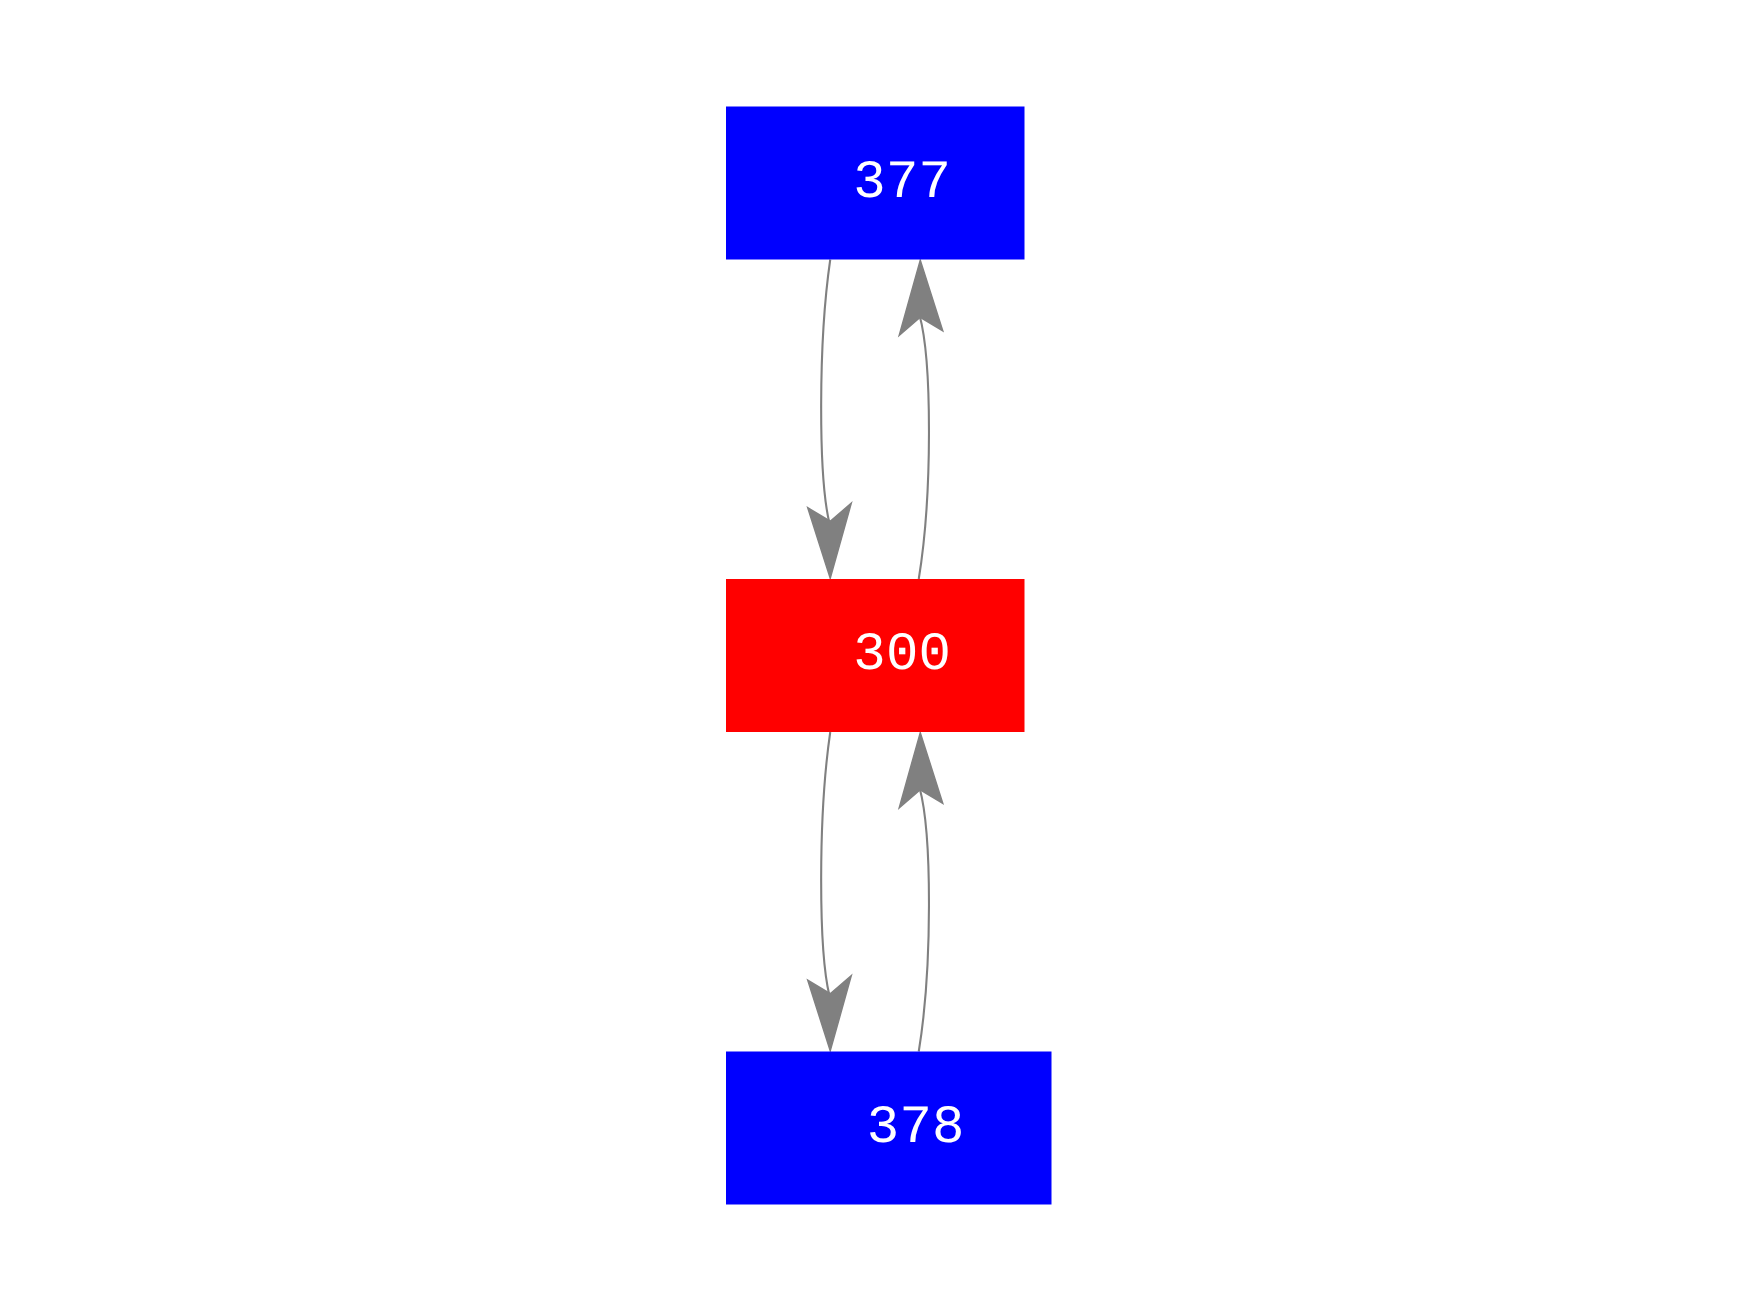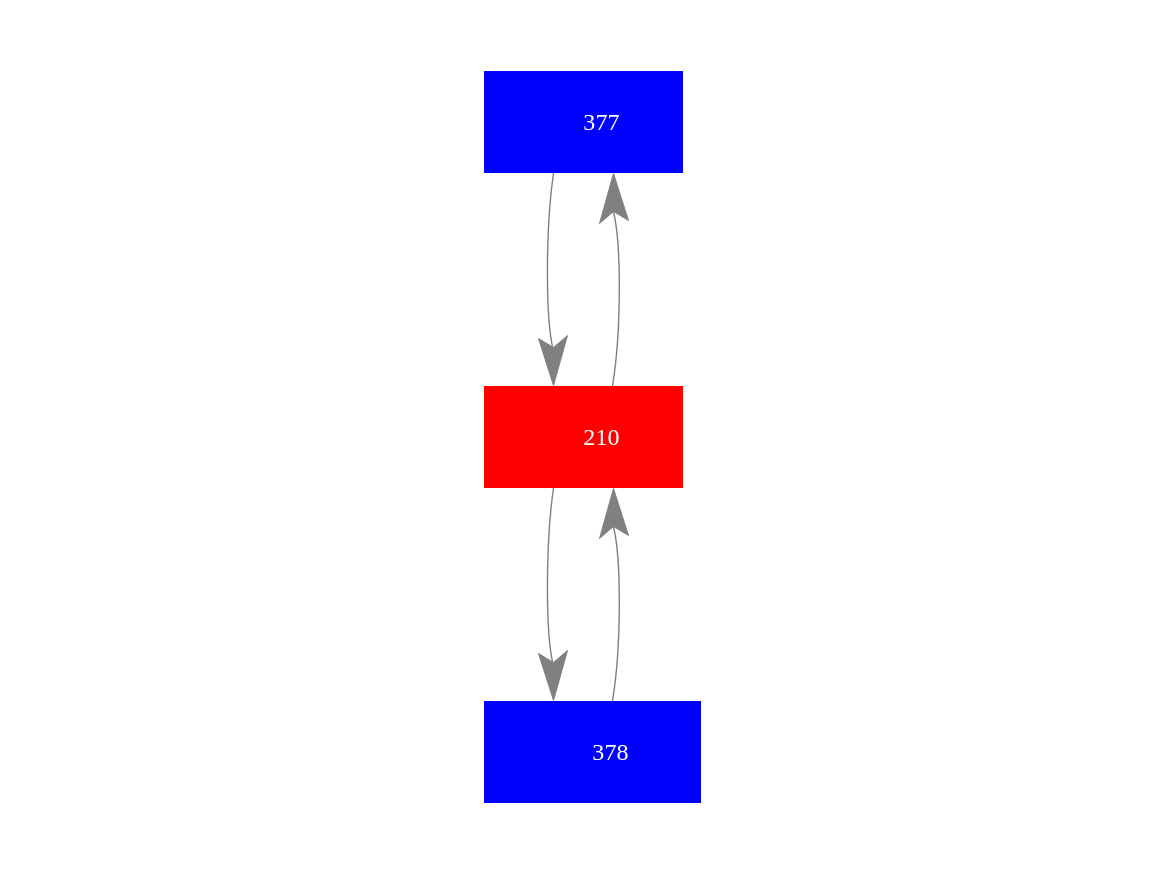--- a/index.html
+++ b/index.html
@@ -26,23 +26,23 @@
   }
   .node-rect {
     position: absolute;
     display: flex;
     align-items: center;
     justify-content: center;
     box-sizing: border-box;
   }
   .node-label {
     color: #ffffff;
-    font-size: 24px;
+    font-size: 36px;
     line-height: 1;
-    font-family: Liberation Serif, serif;
+    font-family: Liberation Mono, monospace;
     letter-spacing: 0.2px;
     user-select: none;
     margin-left: 36px;
   }
 </style>
 </head>
 <body>
 
 <div id="canvas">
 
@@ -67,20 +67,20 @@
       <path d="M612.5,701 C621.5,646 621.5,556 613,525" fill="none" stroke="#808080" stroke-width="1.4"></path>
       <path d="M613.5,488.5 L628.5,535.5 L613.5,526.5 L599.5,538.5 Z" fill="#808080" stroke="#808080" stroke-width="1"></path>
     </g>
   </svg>
 
   <div class="node-rect" style="left:484px; top:71px; width:199px; height:102px; background:#0000FF;">
     <span class="node-label">377</span>
   </div>
 
   <div class="node-rect" style="left:484px; top:386px; width:199px; height:102px; background:#FF0000;">
-    <span class="node-label">210</span>
+    <span class="node-label">300</span>
   </div>
 
   <div class="node-rect" style="left:484px; top:701px; width:217px; height:102px; background:#0000FF;">
     <span class="node-label">378</span>
   </div>
 
 </div>
 
 </body></html>

